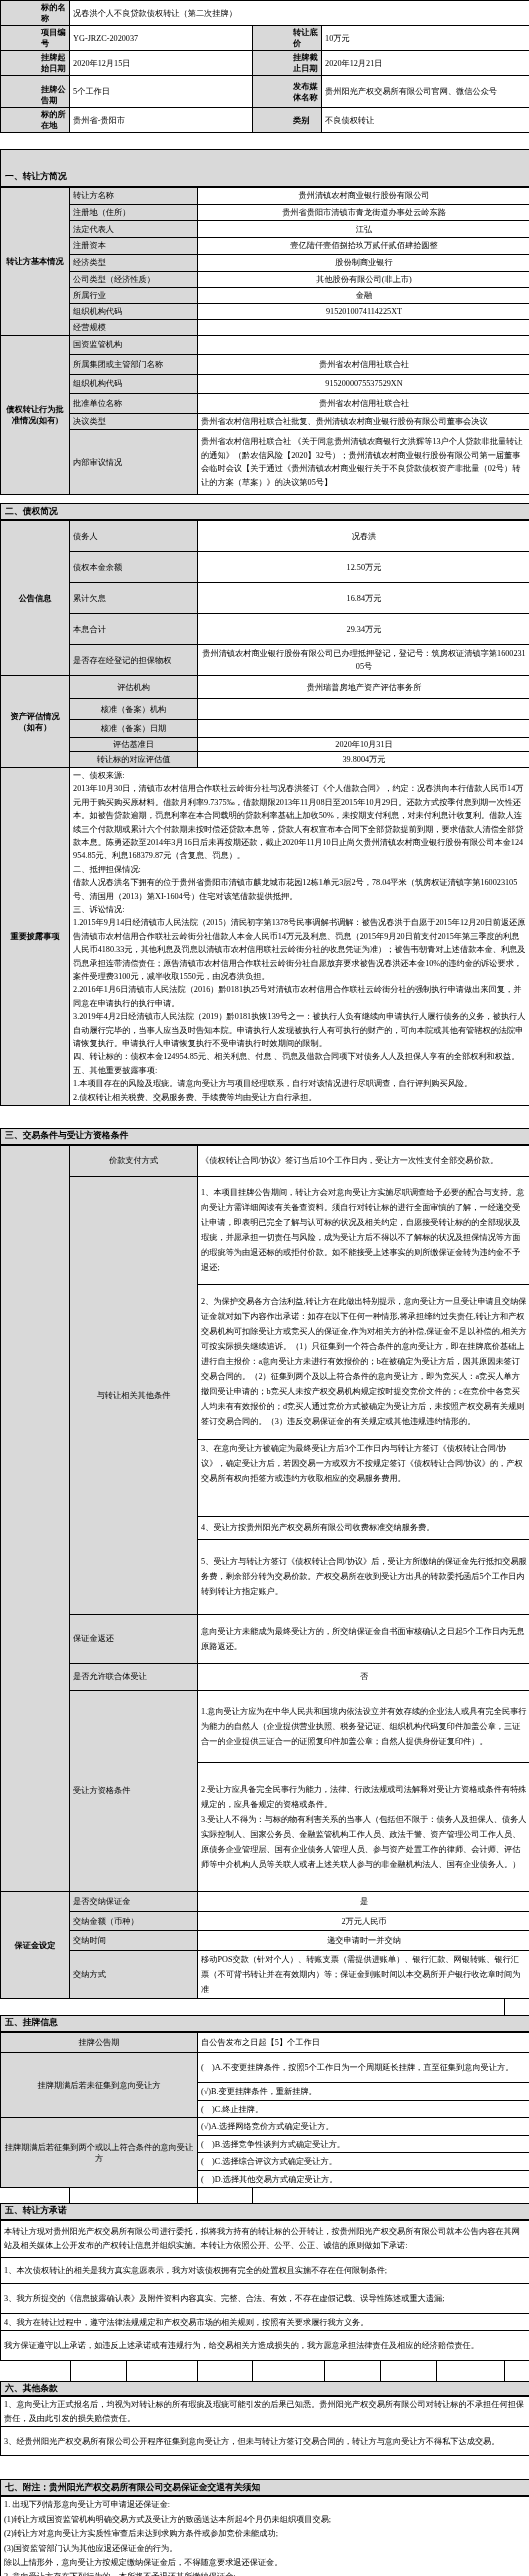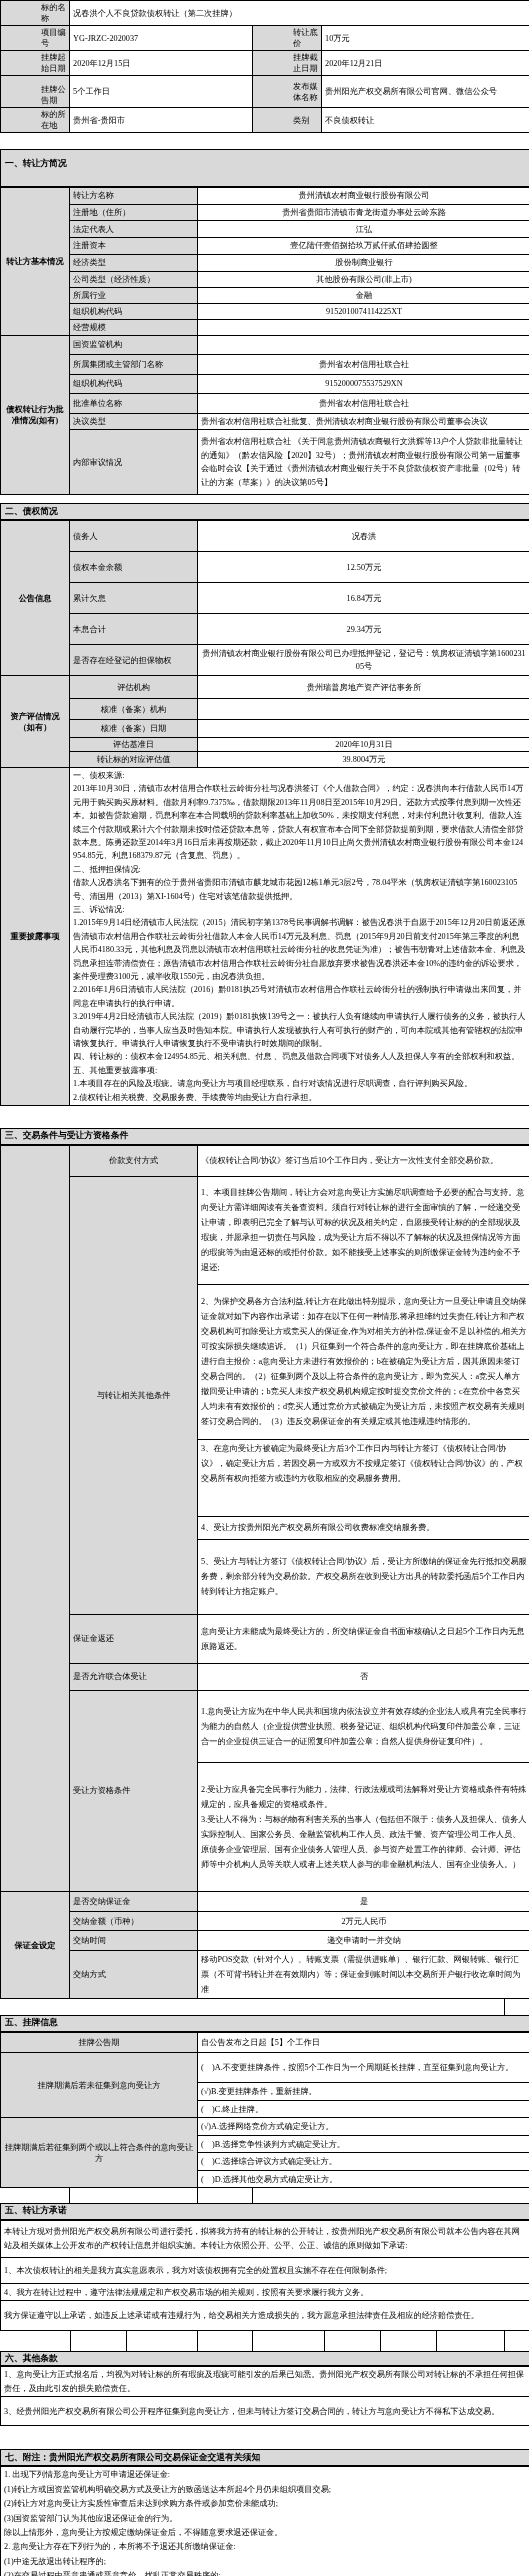--- a/index.html
+++ b/index.html
@@ -1,30 +1,30 @@
 <!DOCTYPE html>
 <html style="font-size:8.2px"><head>
 <meta charset="utf-8">
 <style>
   html,body{margin:0;padding:0;background:#fff;}
   .page{width:530px;margin:0;font-family:"Liberation Serif","DejaVu Serif",serif;color:#000;}
   table{border-collapse:collapse;table-layout:fixed;width:530px;}
   td{border:0.5px solid #000;padding:1px 3.1px;font-size:8.2px;vertical-align:middle;word-break:break-all;box-sizing:border-box;}
   .g{background:#d9d9d9;}
-  .b{font-weight:normal;padding-left:40px;}
+  .b{font-weight:bold;padding-left:40px;}
   .c{text-align:center;}
   .vb{vertical-align:bottom;}
   .pre{white-space:pre-wrap;text-align:left;}
   .lh26{line-height:13.4px;}
   .lh28{line-height:14.4px;}
   .lh29{line-height:15px;}
   .gap{width:530px;background:#fff;position:relative;}
   .sechdr{width:530px;box-sizing:border-box;background:#d9d9d9;border:0.5px solid #000;
           font-weight:bold;font-size:8.8px;padding:1.5px 4.1px;}
-  .sechdr.tall{height:38px;display:flex;align-items:flex-end;padding-bottom:16px;}
+  .sechdr.tall{height:38px;display:flex;align-items:flex-end;padding-bottom:3px;}
   .vline{position:absolute;top:0;bottom:0;width:0.5px;background:#000;}
   .grp{font-weight:bold;text-align:center;}
 </style>
 </head>
 <body>
 
 <div class="page">
 
   <table>
     <colgroup>
@@ -335,20 +335,23 @@
         <col style="width:530px">
       </colgroup>
     <tbody>
         <tr>
           <td class="lh26" style="height:37px">本转让方现对贵州阳光产权交易所有限公司进行委托，拟将我方持有的转让标的公开转让，按贵州阳光产权交易所有限公司就本公告内容在其网站及相关媒体上公开发布的产权转让信息并组织实施。本转让方依照公开、公平、公正、诚信的原则做如下承诺:</td>
         </tr>
     <tr>
           <td style="height:26px">1、本次债权转让的相关是我方真实意愿表示，我方对该债权拥有完全的处置权且实施不存在任何限制条件;</td>
         </tr>
     <tr>
+          <td class="lh26" style="height:30px">3、我方所提交的《信息披露确认表》及附件资料内容真实、完整、合法、有效，不存在虚假记载、误导性陈述或重大遗漏;</td>
+        </tr>
+    <tr>
           <td style="height:17.5px">4、我方在转让过程中，遵守法律法规规定和产权交易市场的相关规则，按照有关要求履行我方义务。</td>
         </tr>
     <tr>
           <td class="lh26" style="height:30px">我方保证遵守以上承诺，如违反上述承诺或有违规行为，给交易相关方造成损失的，我方愿意承担法律责任及相应的经济赔偿责任。</td>
         </tr>
   </tbody>
     </table>
 
   <div class="gap" style="height:19.6px">
     <div class="vline" style="left:70px"></div>

